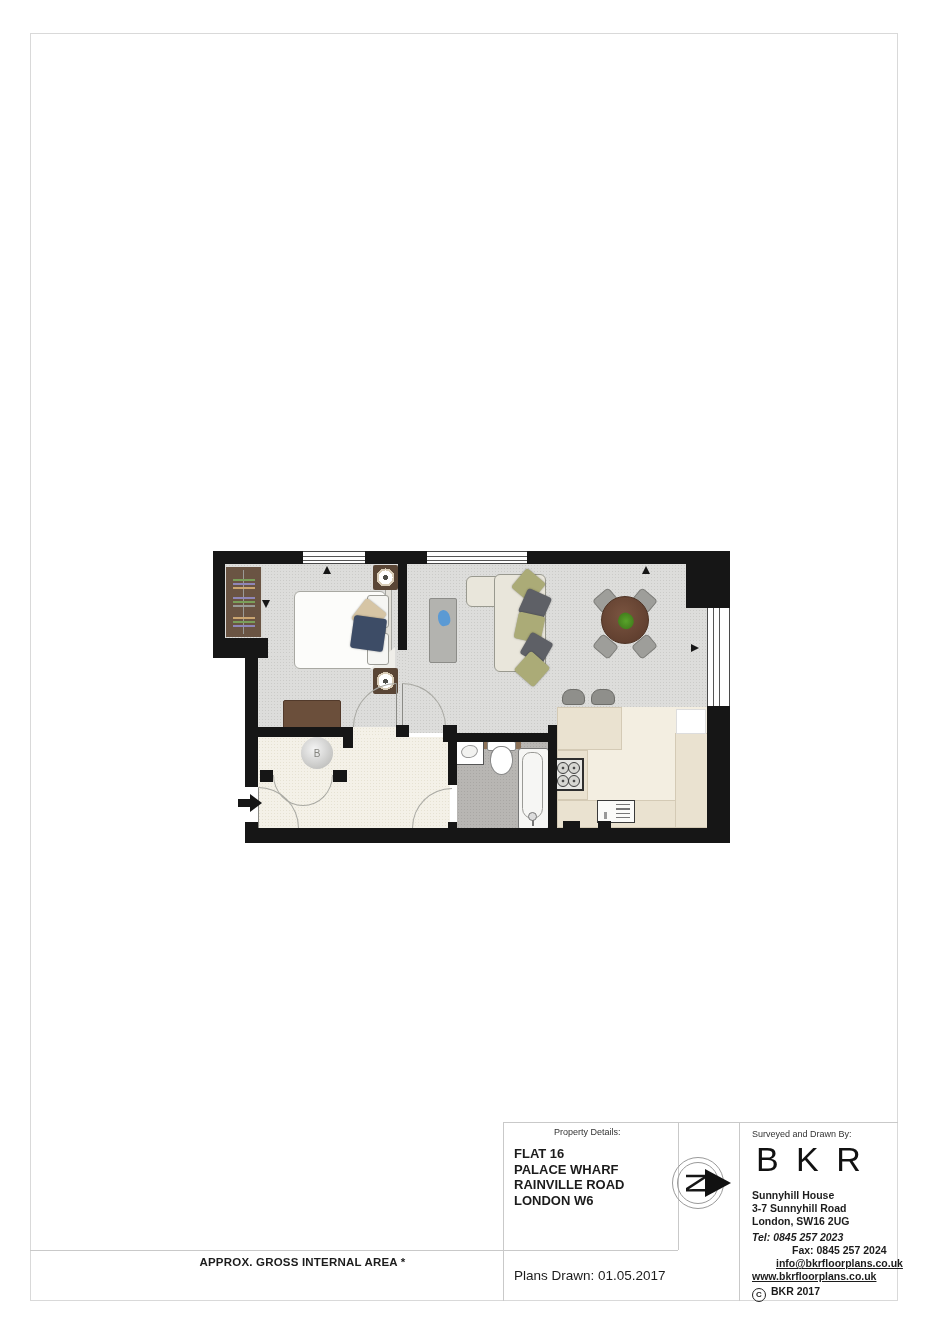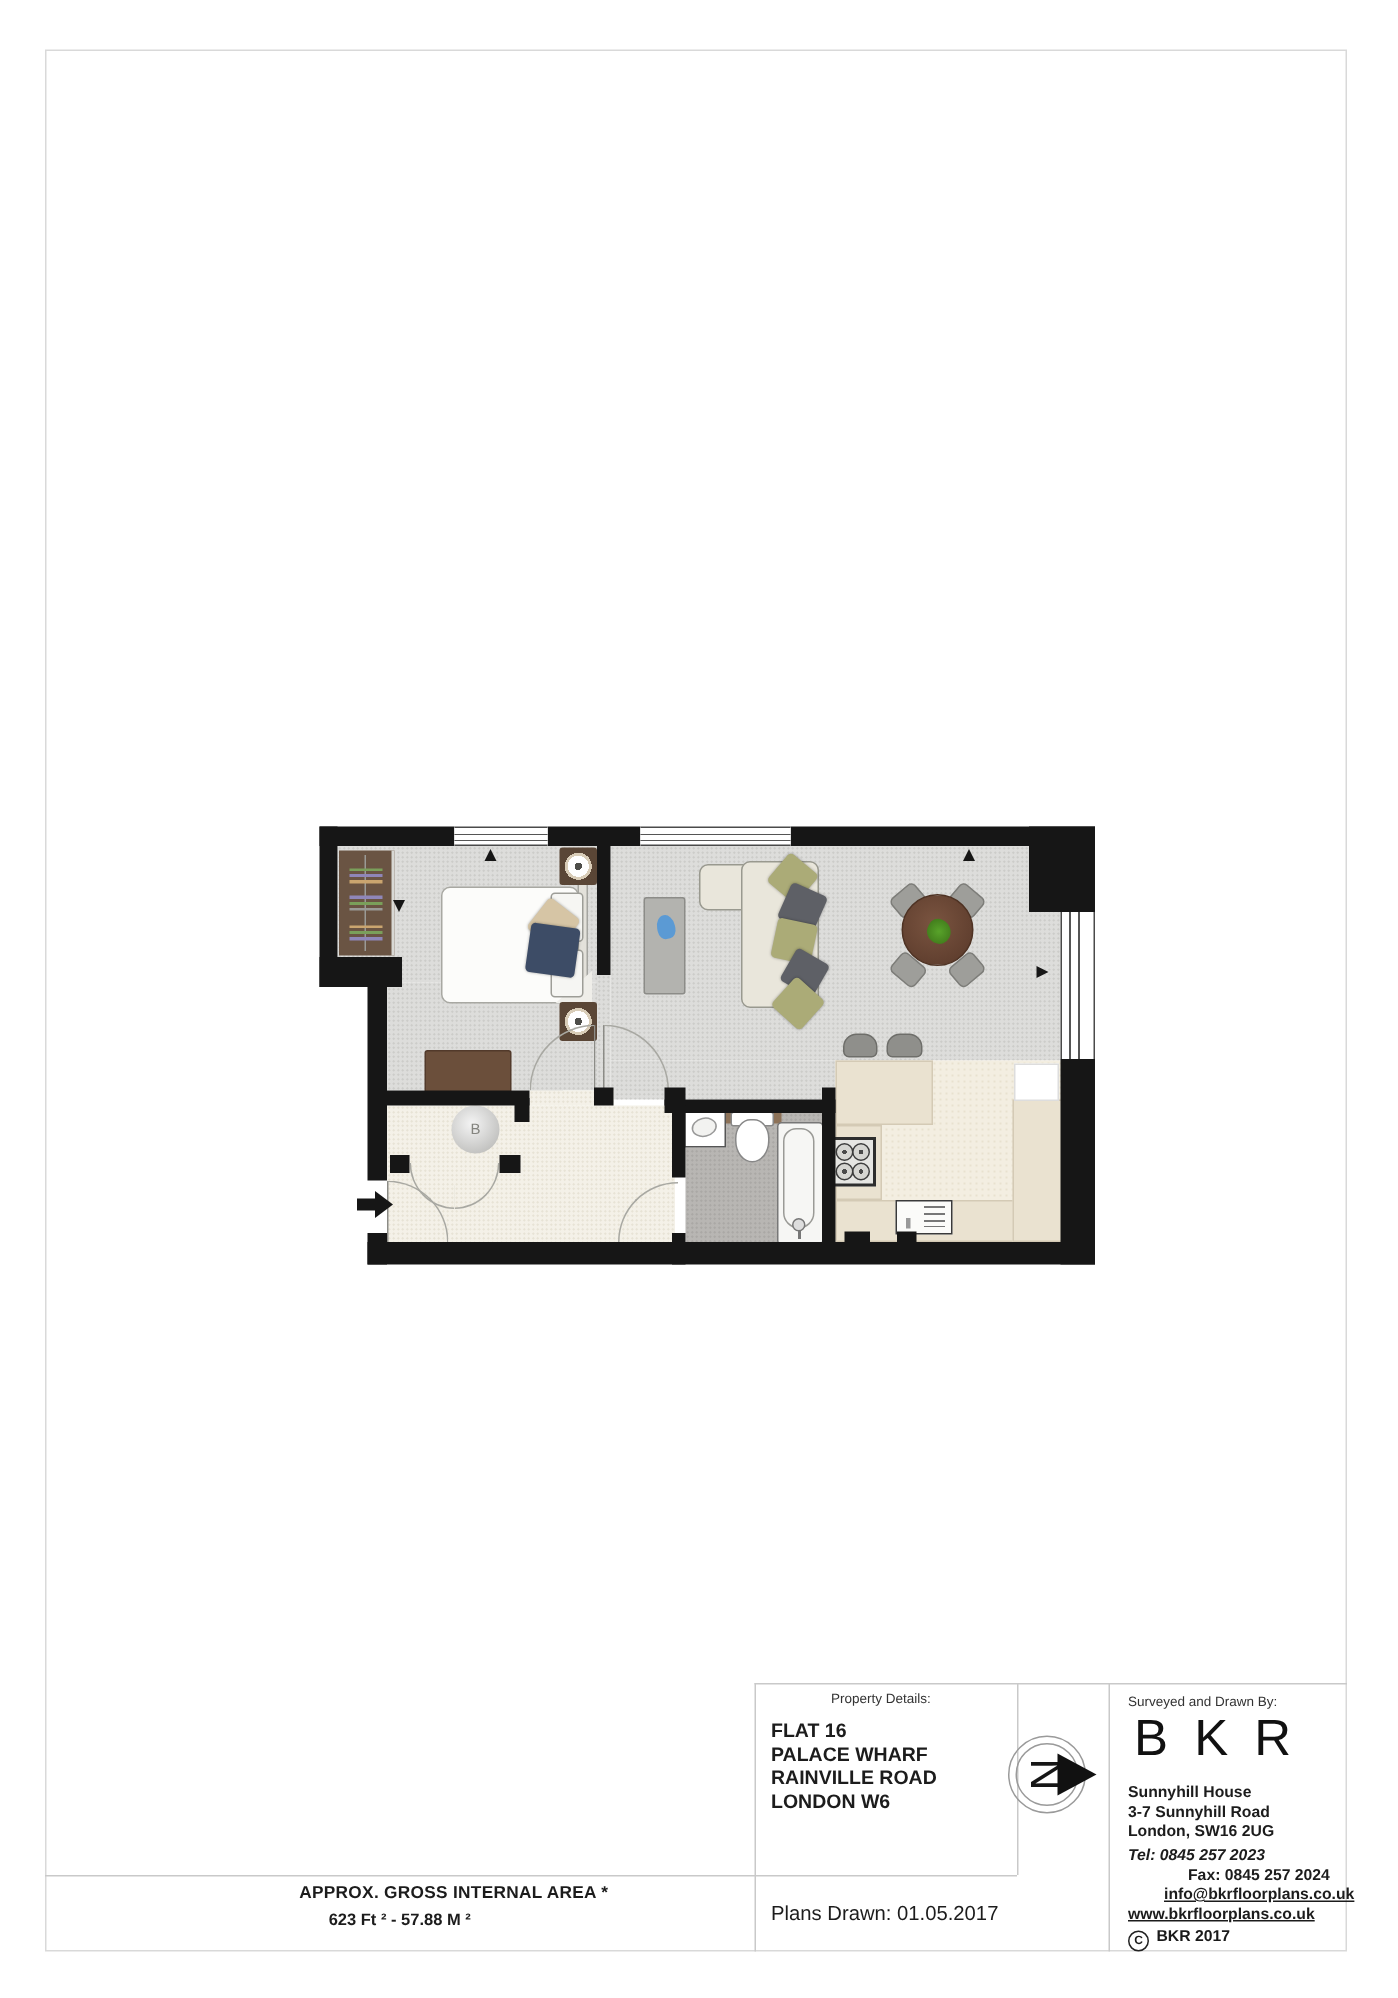--- a/index.html
+++ b/index.html
@@ -179,21 +179,20 @@
     <div class="abs marker" style="left:37px;top:249px;border-top:9px solid transparent;border-bottom:9px solid transparent;border-left:12px solid #161616;z-index:50;"></div>
   </div>
 
   <div class="abs line" style="left:503px;top:1122px;width:1px;height:179px;"></div>
   <div class="abs line" style="left:678px;top:1122px;width:1px;height:128px;"></div>
   <div class="abs line" style="left:739px;top:1122px;width:1px;height:179px;"></div>
   <div class="abs line" style="left:503px;top:1122px;width:395px;height:1px;"></div>
   <div class="abs line" style="left:30px;top:1250px;width:648px;height:1px;"></div>
 
   <div class="abs t-area1" style="left:30px;top:1256px;width:473px;text-align:center;margin-left:36px;">APPROX. GROSS INTERNAL AREA *</div>
-  <div class="abs t-area2" style="left:30px;top:1274px;width:473px;text-align:center;">623 Ft ²  -  57.88 M ²</div>
 
   <div class="abs t-small" style="left:514px;top:1127px;margin-left:40px;">Property Details:</div>
   <div class="abs t-addr" style="left:514px;top:1146px;">
     <div>FLAT 16</div>
     <div>PALACE WHARF</div>
     <div>RAINVILLE ROAD</div>
     <div>LONDON W6</div>
   </div>
   <div class="abs t-plans" style="left:514px;top:1268px;">Plans Drawn: 01.05.2017</div>
 

